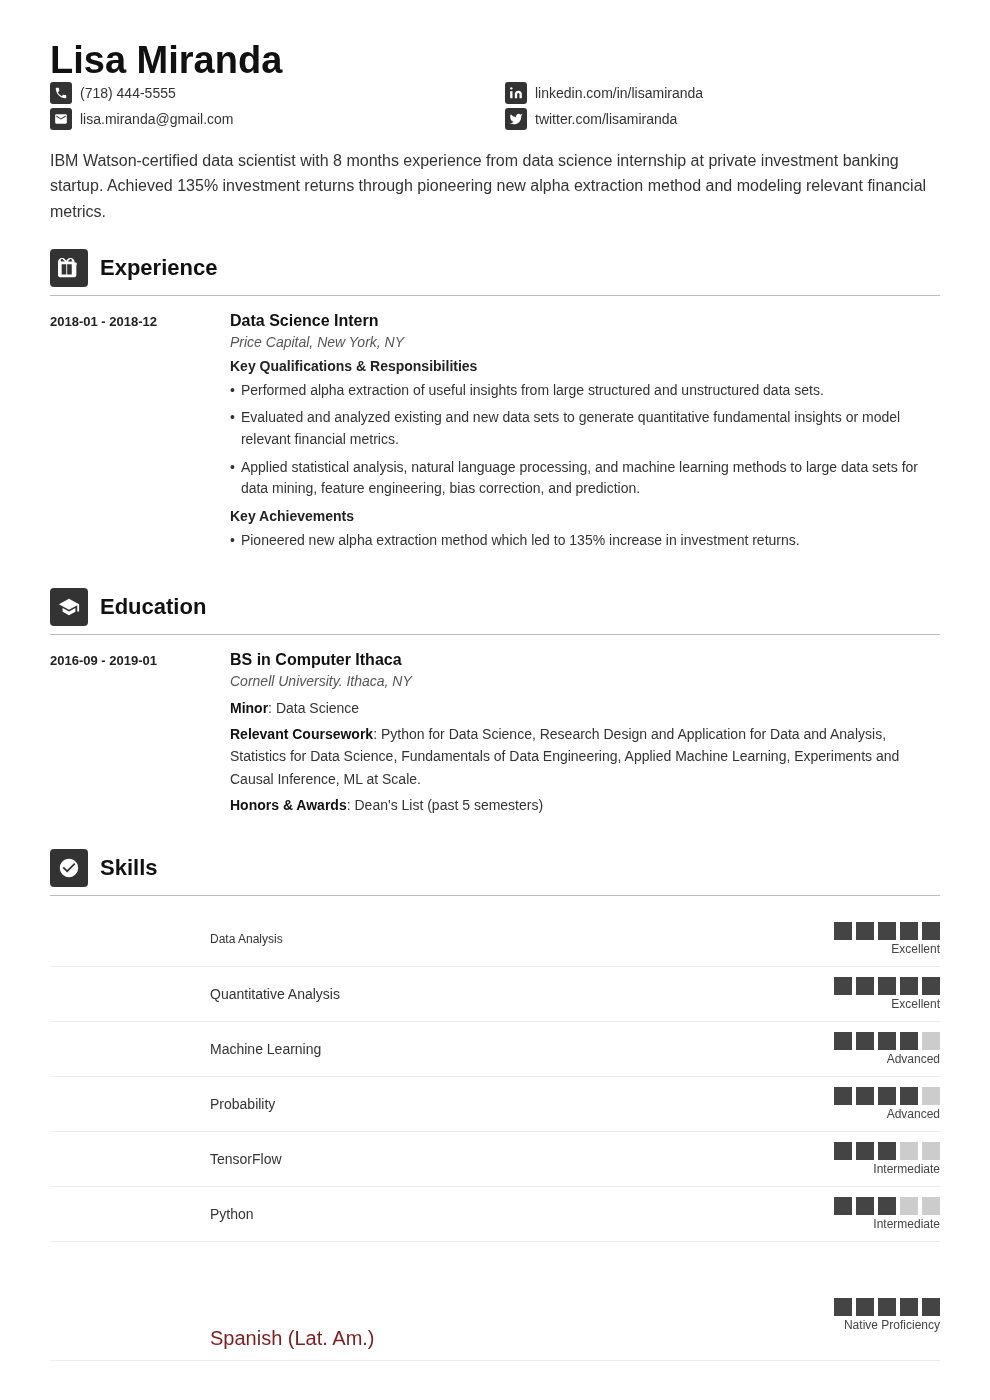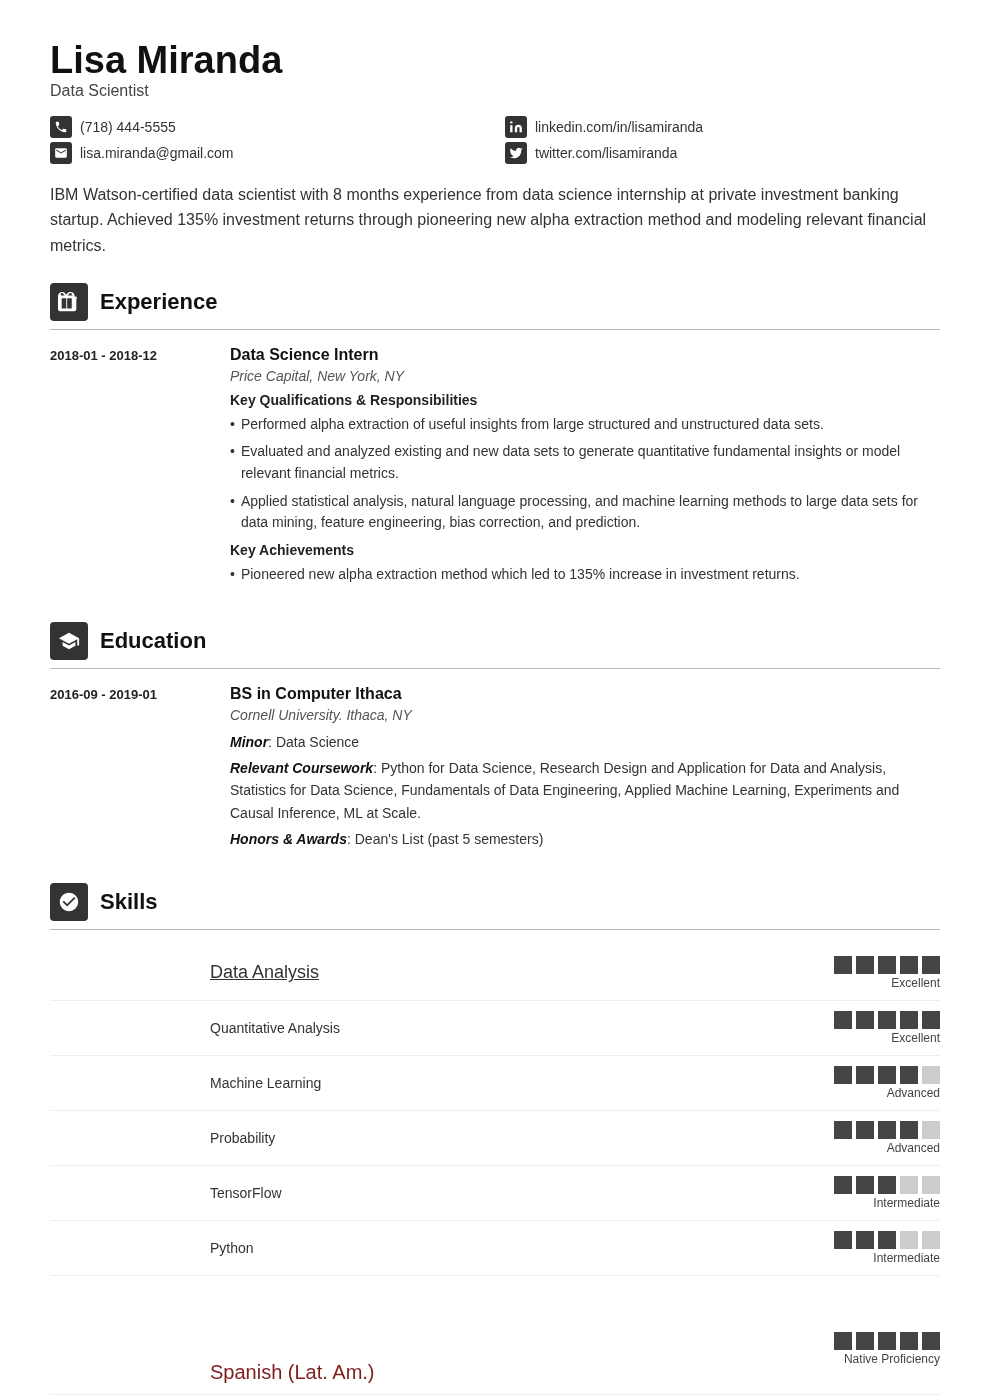--- a/index.html
+++ b/index.html
@@ -138,29 +138,27 @@
       margin-top: 0;
     }
     .entry-text {
       font-size: 14px;
       line-height: 1.6;
       color: #333;
       margin-bottom: 4px;
     }
     .entry-text strong {
       color: #111;
-      font-style: italic;
     }
   </style>
 </head>
 <body>
 
 <div>
   <div class="name">Lisa Miranda</div>
-  <div class="title">Data Scientist</div>
 </div>
 
 <div class="contact-grid">
   <div class="contact-item">
     <div class="contact-icon">
       <svg viewBox="0 0 24 24">
           <path d="M6.6 10.8c1.4 2.8 3.8 5.1 6.6 6.6l2.2-2.2c.3-.3.7-.4 1-.2 1.1.4 2.3.6 3.6.6.6 0 1 .4 1 1V20c0 .6-.4 1-1 1-9.4 0-17-7.6-17-17 0-.6.4-1 1-1h3.5c.6 0 1 .4 1 1 0 1.3.2 2.5.6 3.6.1.3 0 .7-.2 1L6.6 10.8z"></path>
         </svg>
     </div>
     <span>(718) 444-5555</span>
@@ -265,21 +263,21 @@
       <svg viewBox="0 0 24 24">
           <path d="M12 2C6.48 2 2 6.48 2 12s4.48 10 10 10 10-4.48 10-10S17.52 2 12 2zm-2 15l-5-5 1.41-1.41L10 14.17l7.59-7.59L19 8l-9 9z"></path>
         </svg>
     </div>
     <span class="section-title">Skills</span>
   </div>
 
   <div id="skills-container">
       <div style="display: grid; grid-template-columns: 160px 1fr auto; align-items: center; padding: 10px 0px; border-bottom: 1px solid rgb(238, 238, 238);">
         <div></div>
-        <div style="font-size: 18px; color: rgb(51, 51, 51); text-decoration: underline;">Data Analysis</div>
+        <div style="font-size: 12px; color: rgb(51, 51, 51);">Data Analysis</div>
         <div style="display: flex; flex-direction: column; align-items: flex-end; gap: 2px;">
           <div style="display: flex; gap: 4px;">
             <div style="width: 18px; height: 18px; background: rgb(68, 68, 68);"></div>
             <div style="width: 18px; height: 18px; background: rgb(68, 68, 68);"></div>
             <div style="width: 18px; height: 18px; background: rgb(68, 68, 68);"></div>
             <div style="width: 18px; height: 18px; background: rgb(68, 68, 68);"></div>
             <div style="width: 18px; height: 18px; background: rgb(68, 68, 68);"></div>
           </div>
           <div style="font-size: 12px; color: rgb(68, 68, 68); text-align: right;">Excellent</div>
         </div>

